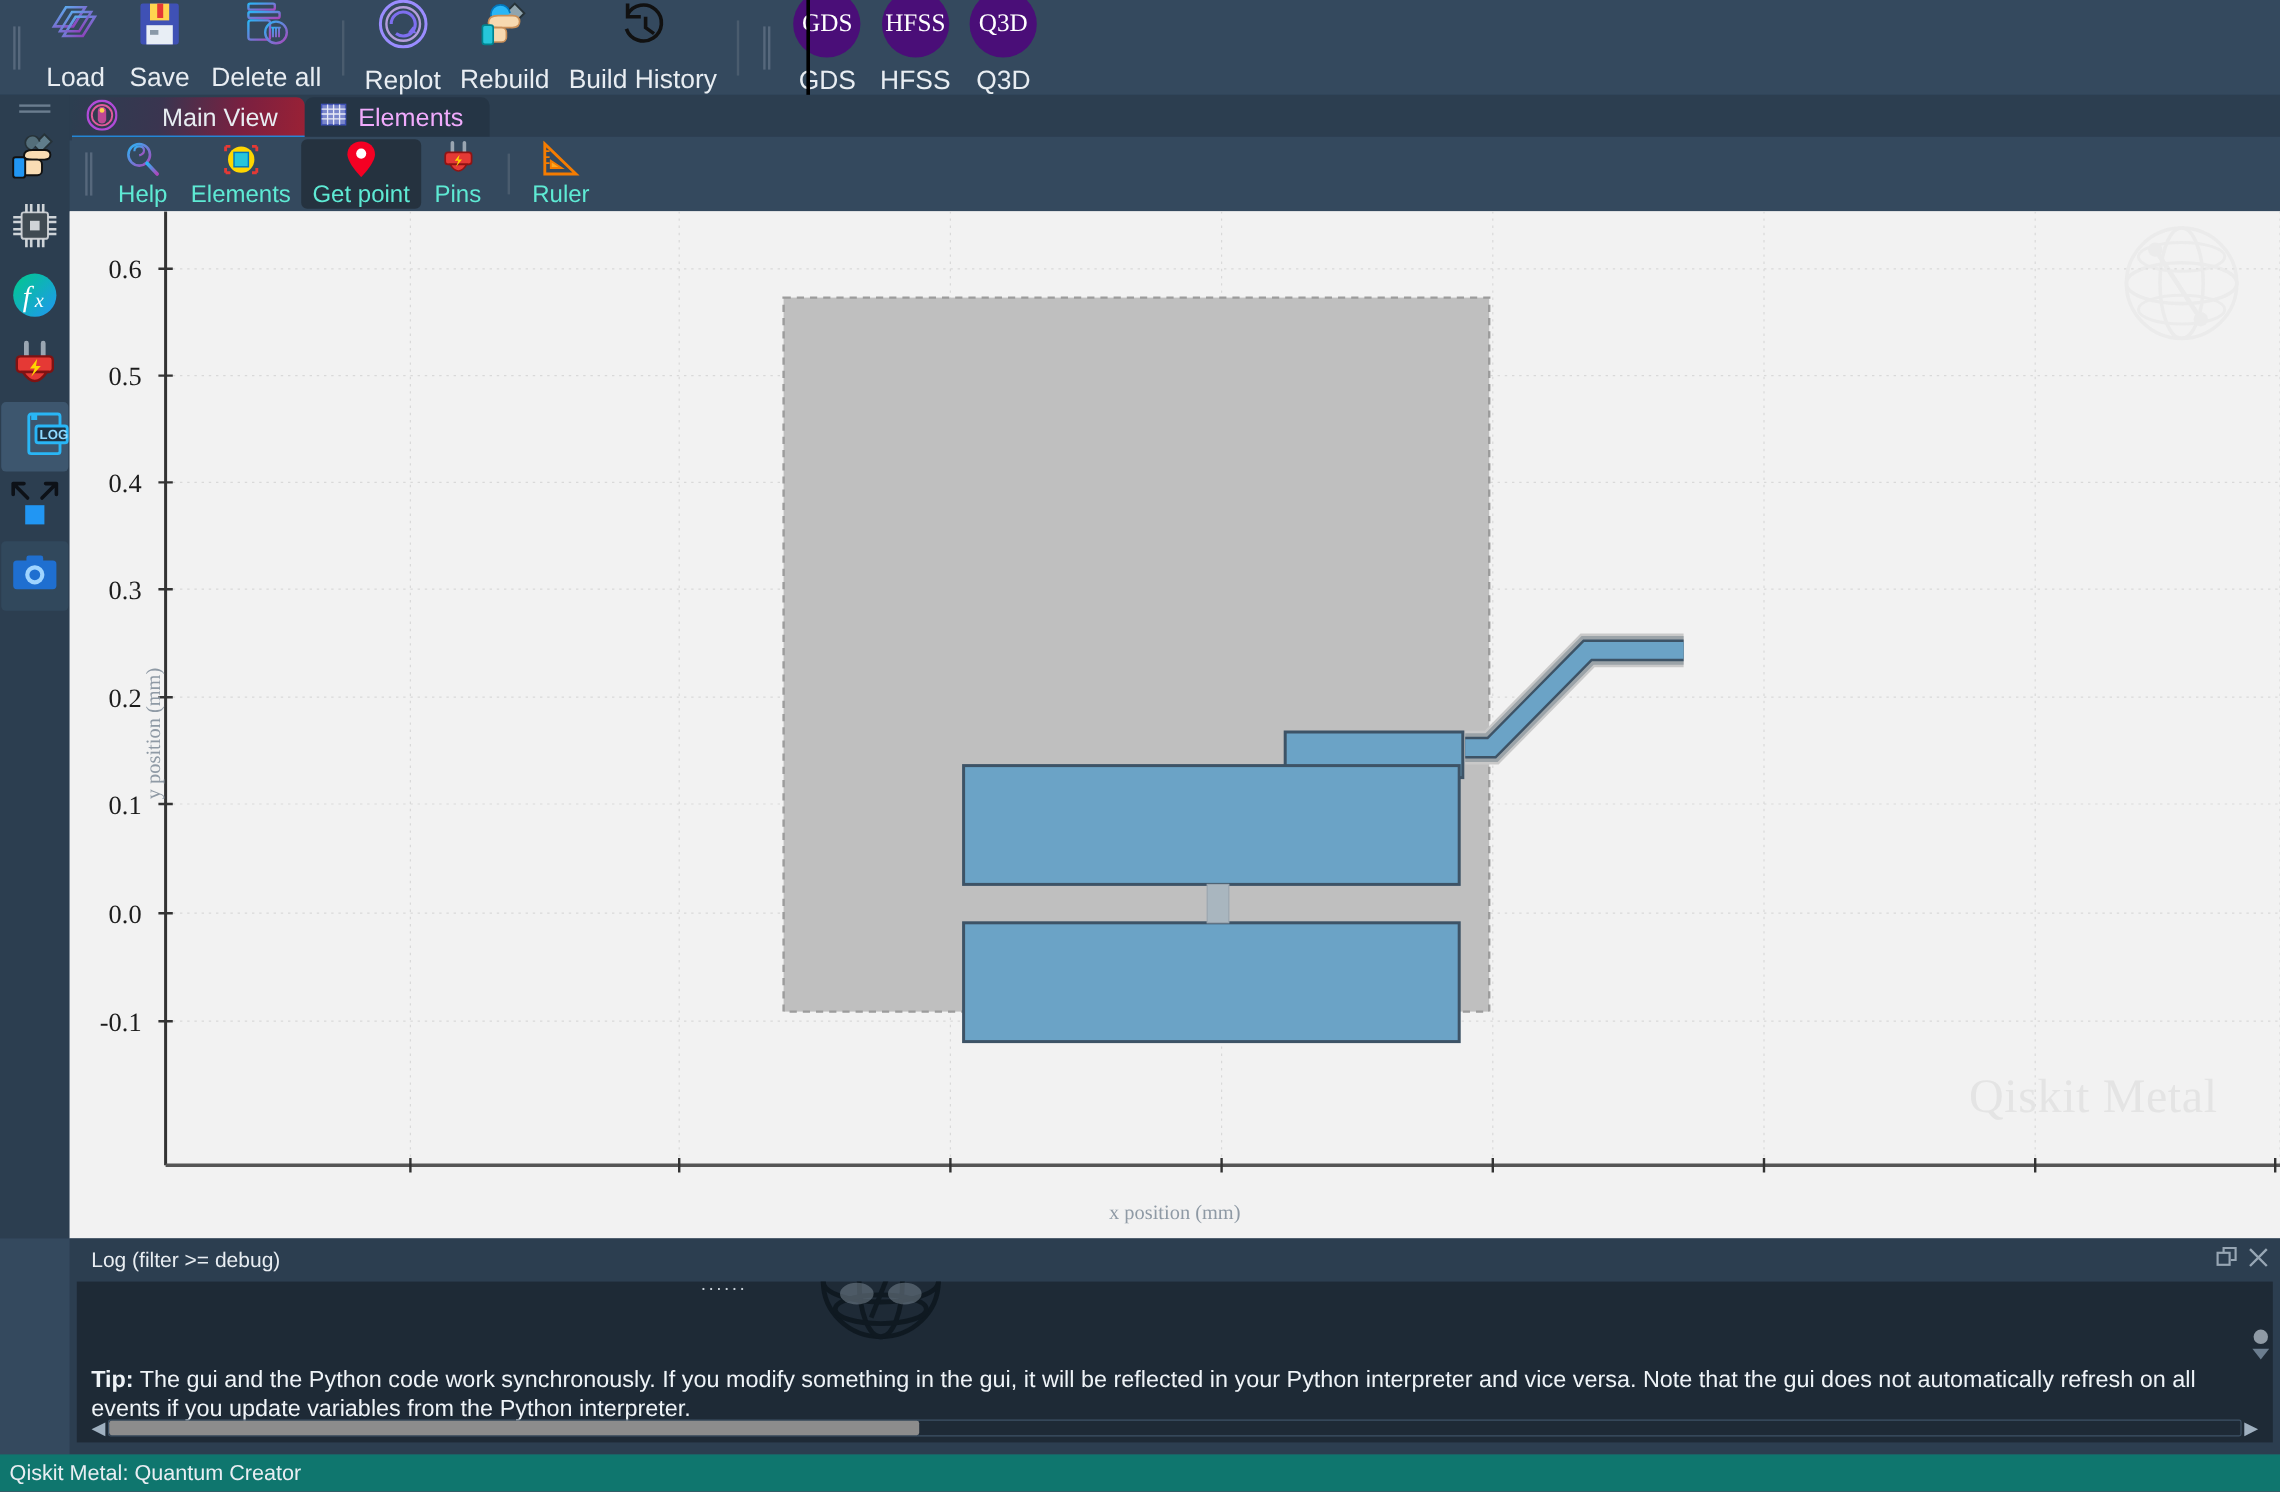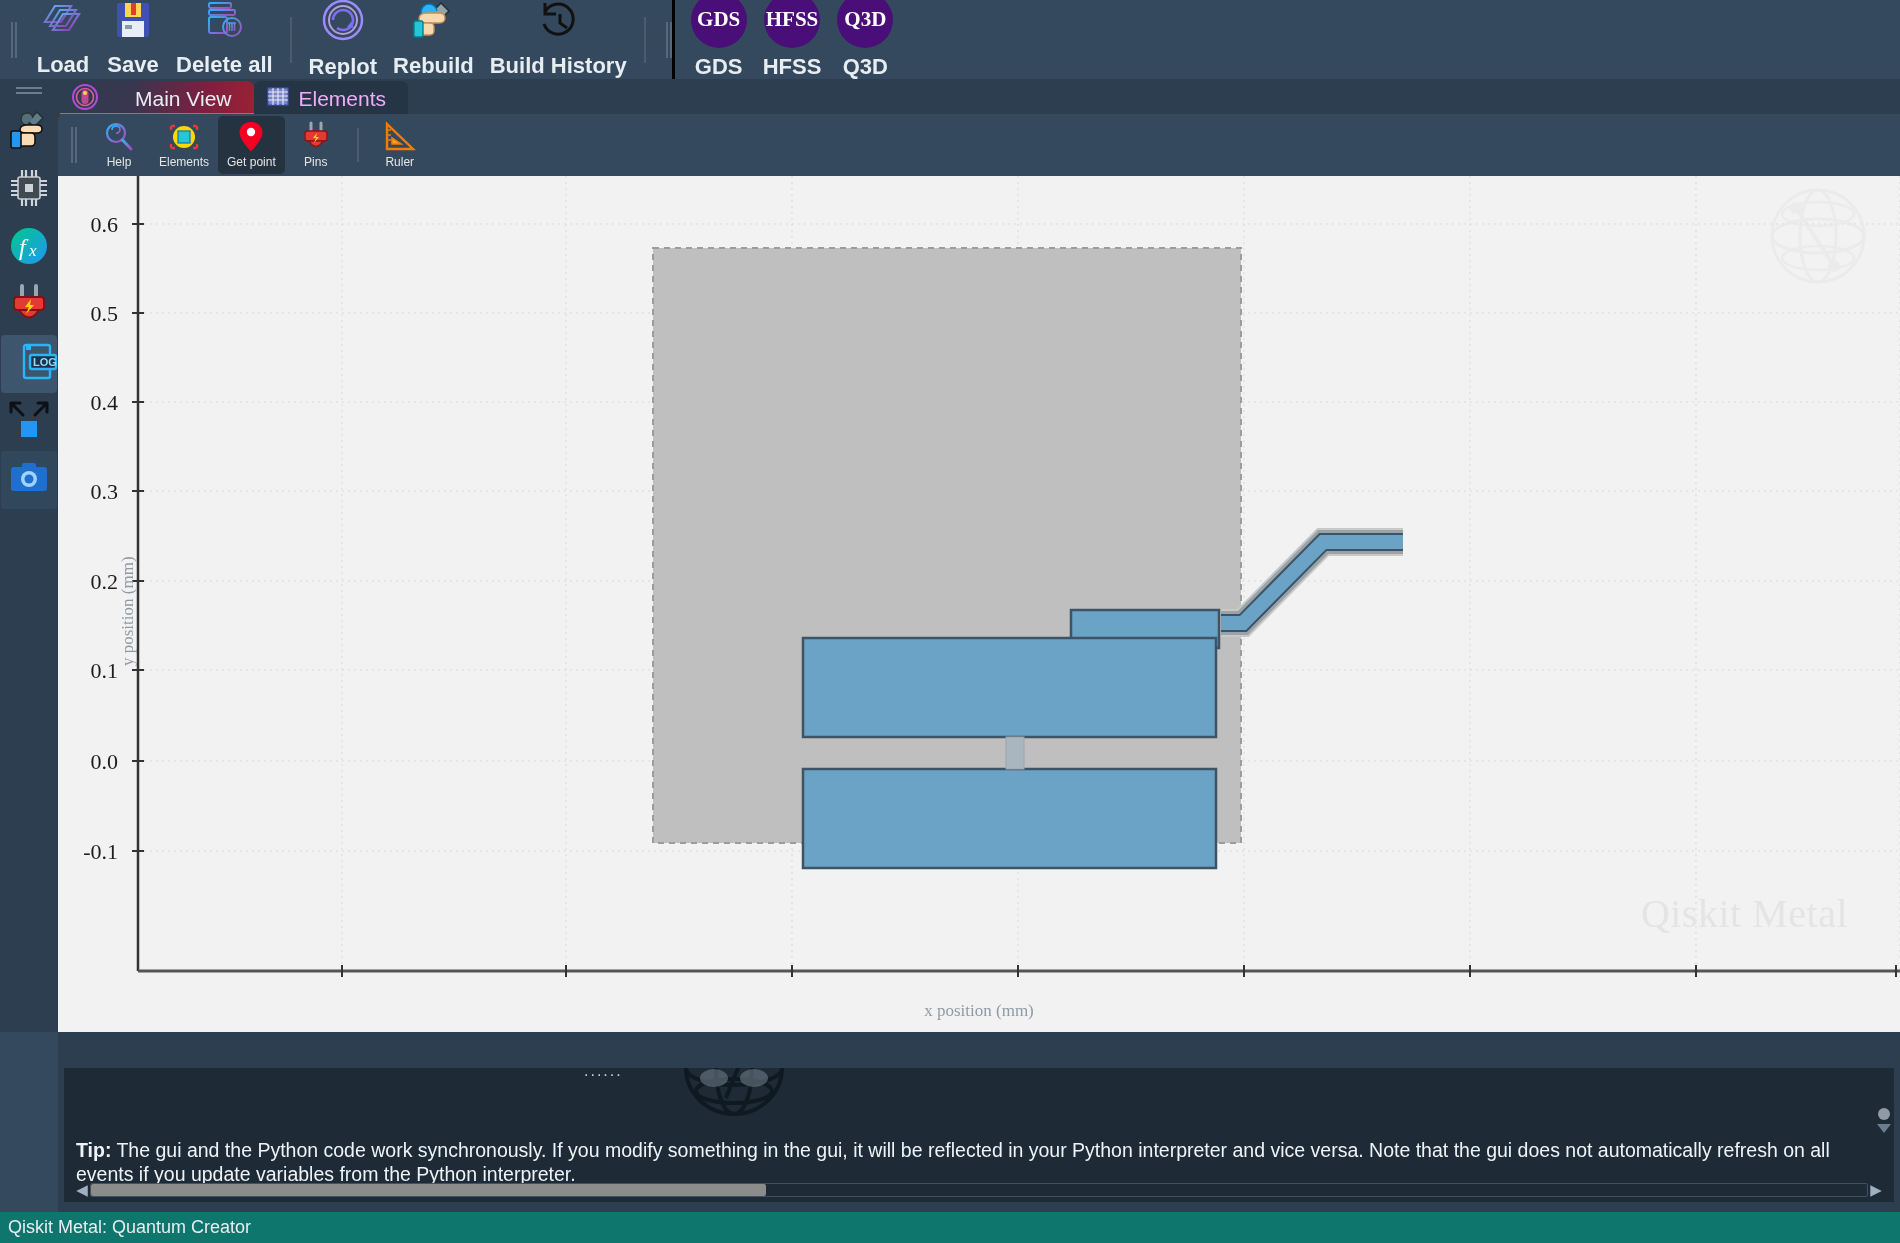--- a/index.html
+++ b/index.html
@@ -17,21 +17,21 @@
     background: #34495e; display: flex; align-items: center;
   }
   .grip { width: 11px; height: 44px; margin: 0 7px 0 10px; position: relative; flex: none; }
   .grip::before, .grip::after {
     content: ""; position: absolute; top: 4px; width: 2px; height: 36px; background: #56687c;
   }
   .grip::before { left: 1px; } .grip::after { left: 5px; }
 
   .tbtn {
     display: flex; flex-direction: column; align-items: center; justify-content: center;
-    min-width: 70px; padding: 2px 8px 4px; height: 72px; cursor: pointer; border-radius: 4px; font-weight: bold;
+    min-width: 70px; padding: 2px 8px 4px; height: 72px; cursor: pointer; border-radius: 4px;
   }
   .tbtn .ico { height: 44px; display: flex; align-items: center; justify-content: center; }
   .tbtn .lbl { color: #e8edf2; font-size: 22px; margin-top: 12px; white-space: nowrap; }
   .tsep { width: 2px; height: 46px; background: #56687c; margin: 0 9px; flex: none; }
   .tsep.thin { background: #4a5c6e; }
 
   .circbtn { width: 56px; height: 56px; border-radius: 50%; background: #4a0e78;
              display:flex; align-items:center; justify-content:center;
              color:#fff; font-family:"Liberation Serif", serif; font-size: 21px; }
 
@@ -59,21 +59,21 @@
   .toolbar2 {
     position: absolute; left: 60px; top: 114px; width: 1840px; height: 62px;
     background: #34495e; display: flex; align-items: center;
   }
   .tbtn2 {
     display:flex; flex-direction: column; align-items:center; justify-content:center;
     min-width: 62px; padding: 0 9px; height: 58px; cursor:pointer; border-radius: 5px;
   }
   .tbtn2.active { background:#25323f; }
   .tbtn2 .ico2 { height: 32px; display:flex; align-items:center; justify-content:center; }
-  .tbtn2 .lbl2 { color:#e5e5e5; font-size:12px; margin-top:2px; white-space:nowrap; }
+  .tbtn2 .lbl2 { color:#5eead4; font-size:20px; margin-top:2px; white-space:nowrap; }
   .tsep2 { width:2px; height:34px; background:#4a5c6e; margin:0 10px; flex:none; }
 
   
   .rail {
     position: absolute; left: 0; top: 79px; width: 58px; height: 953px;
     background: #2c3e50; display:flex; flex-direction: column; align-items:center;
     padding-top: 4px;
   }
   .rail-handle { width: 26px; height: 14px; position: relative; margin-bottom: 6px; }
   .rail-handle::before, .rail-handle::after {
@@ -542,20 +542,36 @@
     <div class="ytick" style="top:494px">0.1</div>
     <div class="ytick" style="top:585px">0.0</div>
     <div class="ytick" style="top:675px">-0.1</div>
 
     <div class="ylabel">y position (mm)</div>
     <div class="xlabel">x position (mm)</div>
     <div class="wm-text">Qiskit Metal</div>
   </div>
 
   <div class="logpanel">
+    <div class="loghdr">
+      <span>Log  (filter &gt;= debug)</span>
+      <div class="loghdr-btns">
+        <span>
+          <svg width="20" height="20" viewBox="0 0 20 20">
+            <rect x="2" y="6" width="10" height="10" fill="none" stroke="#97a6b4" stroke-width="1.8"></rect>
+            <path d="M7 6 V2 h10 v10 h-4" fill="none" stroke="#97a6b4" stroke-width="1.8"></path>
+          </svg>
+        </span>
+        <span>
+          <svg width="20" height="20" viewBox="0 0 20 20">
+            <path d="M3 3 L17 17 M17 3 L3 17" stroke="#97a6b4" stroke-width="2"></path>
+          </svg>
+        </span>
+      </div>
+    </div>
 
     <div class="logbody">
       <div class="log-trunc">......</div>
 
       <div class="log-logo">
         <svg width="120" height="90" viewBox="0 0 120 90">
           <g stroke="#0e1820" stroke-width="4" fill="none">
             <ellipse cx="60" cy="10" rx="48" ry="46"></ellipse>
             <ellipse cx="60" cy="10" rx="48" ry="17"></ellipse>
             <ellipse cx="60" cy="10" rx="18" ry="46"></ellipse>

